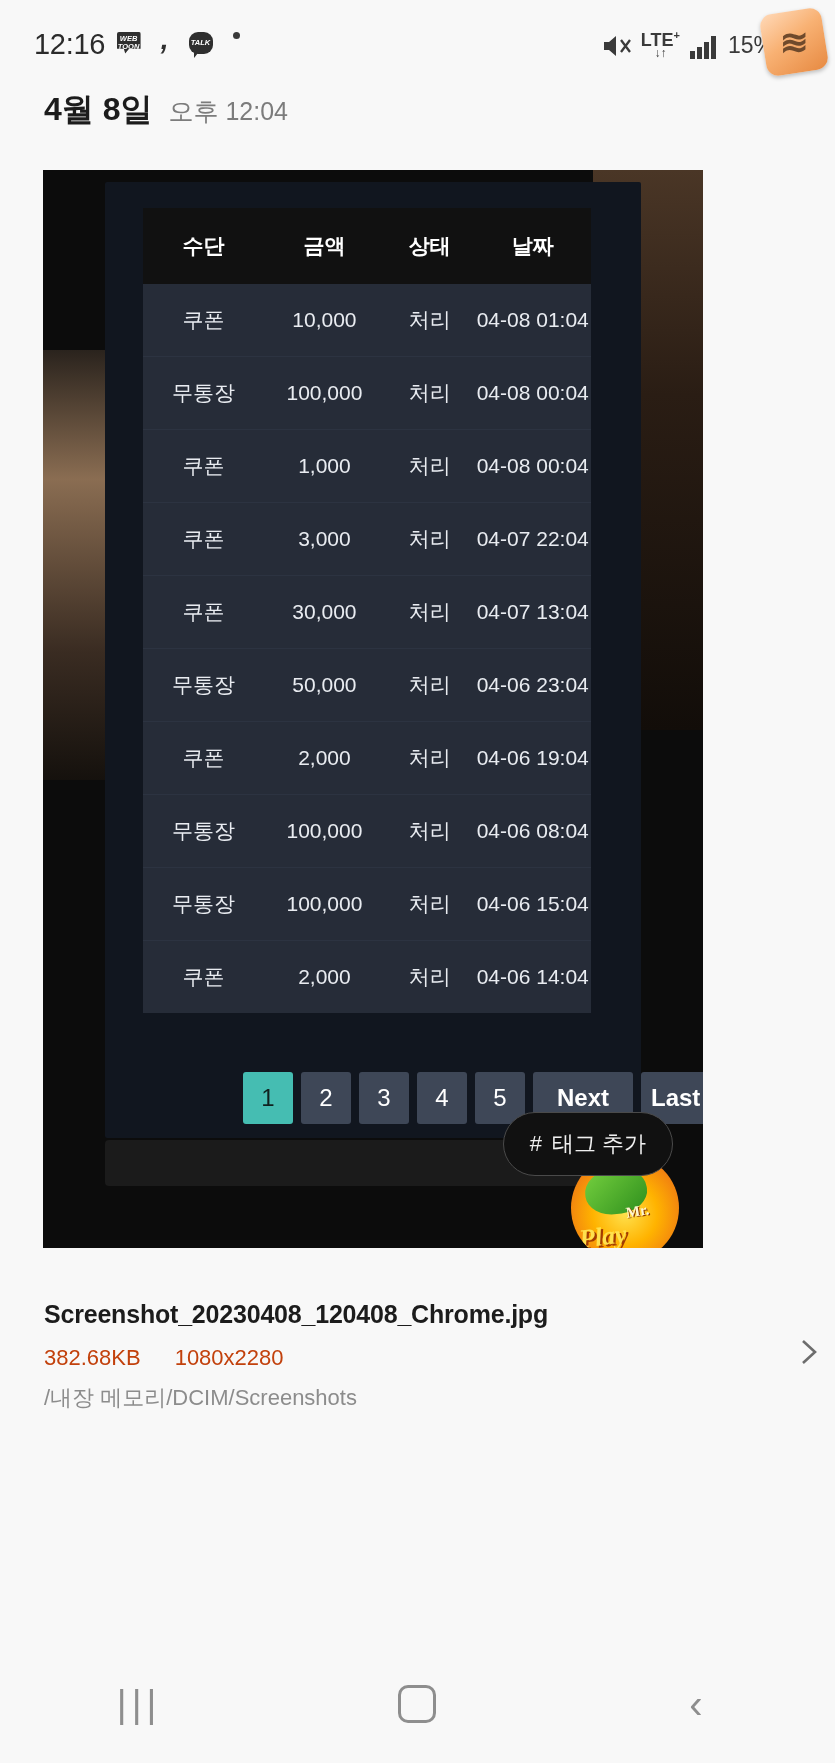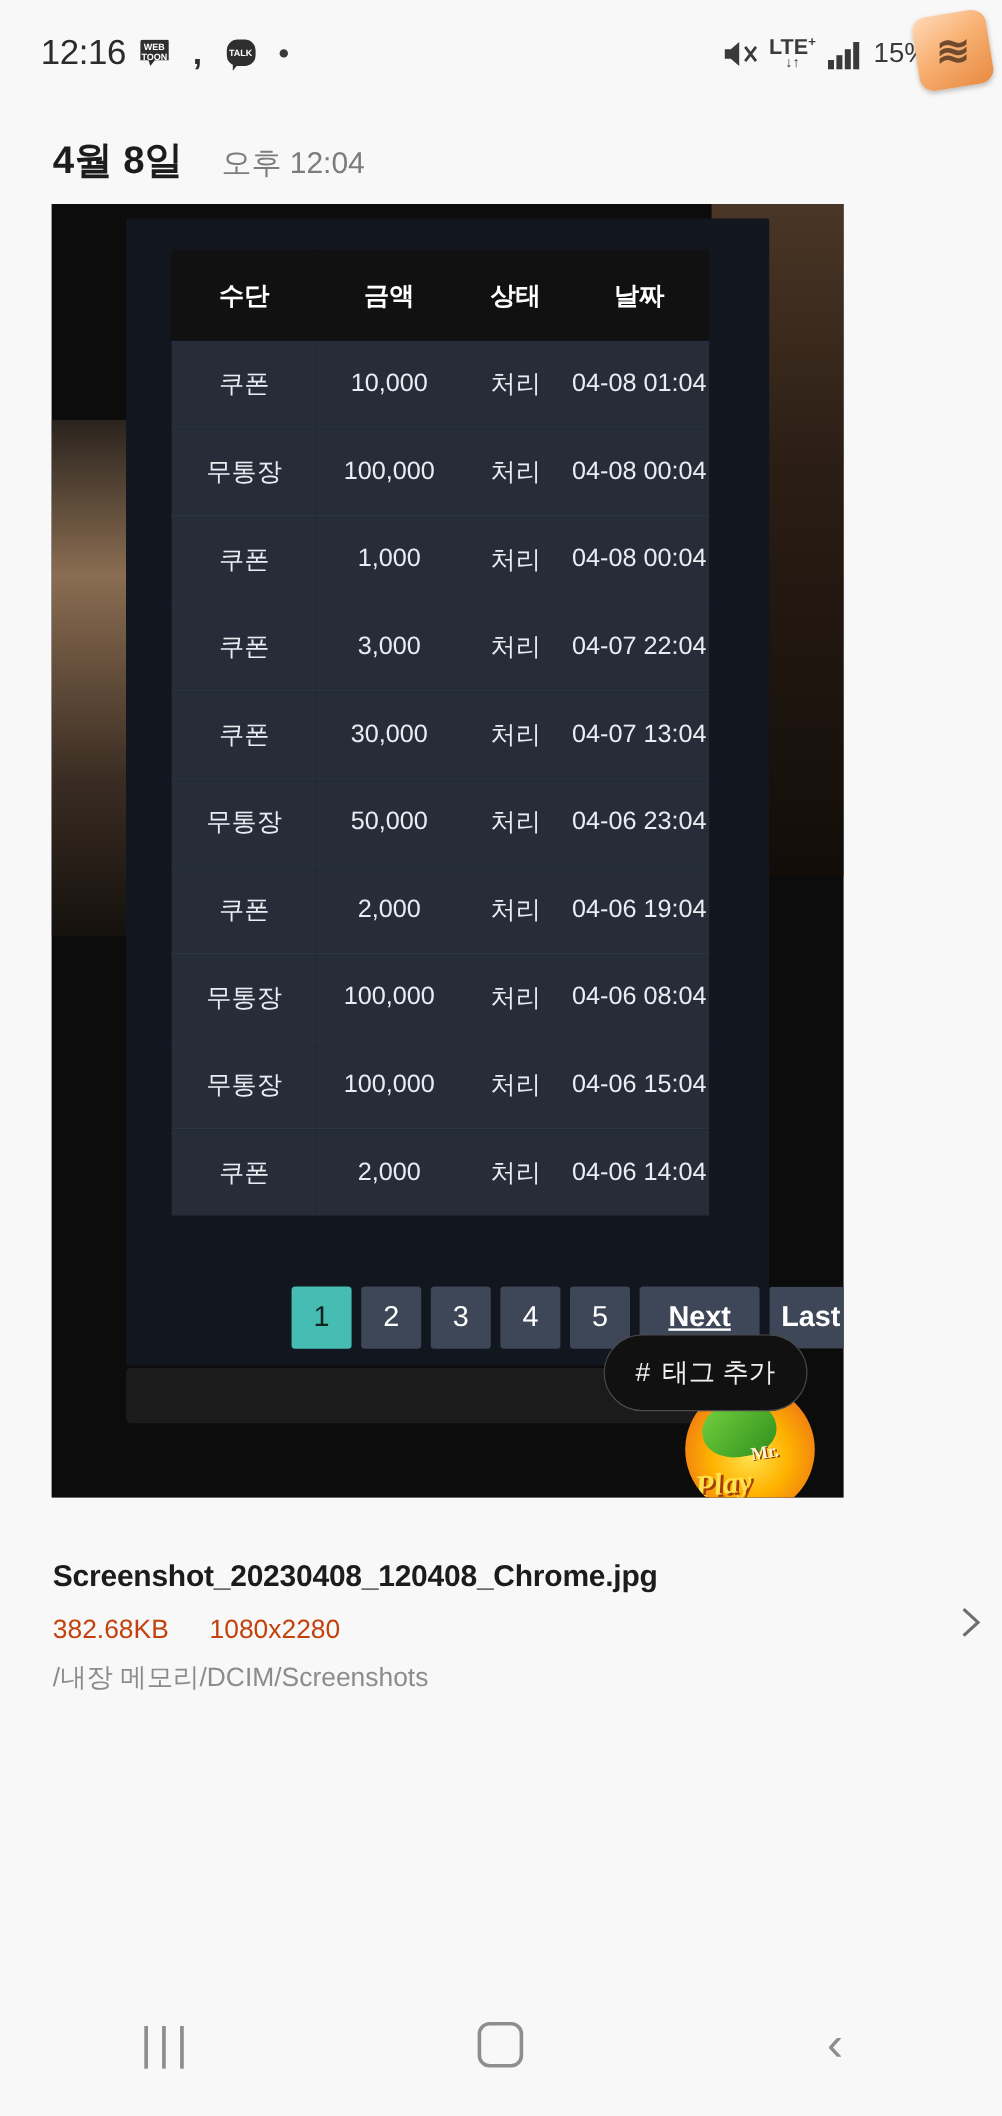--- a/index.html
+++ b/index.html
@@ -11,21 +11,21 @@
   }
   #root { position:relative; width:835px; height:1763px; background:#f8f8f8; }
 
   
   .statusbar {
     position:absolute; left:0; top:0; width:835px; height:88px;
     display:flex; align-items:center; padding:0 34px;
   }
   .sb-left { display:flex; align-items:center; gap:11px; }
   .sb-clock { font-size:29px; color:#2b2b2b; letter-spacing:-0.3px; }
-  .sb-ico { width:25px; height:25px; display:inline-flex; align-items:center; justify-content:center; }
+  .sb-ico { width:25px; height:25px; display:inline-flex; justify-content:center;font-style:italic; }
   .ico-webtoon {
     width:24px; height:22px; background:#2f2f2f; color:#fff;
     font-size:7.5px; font-weight:bold; line-height:8px; text-align:center;
     border-radius:2px; padding-top:3px;
     clip-path:polygon(0 0,100% 0,100% 78%,52% 78%,36% 100%,30% 78%,0 78%);
   }
   .ico-comma { font-size:28px; color:#2f2f2f; font-weight:bold; line-height:0.55; }
   .ico-talk {
     width:24px; height:22px; background:#2f2f2f; color:#fff;
     font-size:7.5px; font-weight:bold; border-radius:9px;
@@ -61,21 +61,21 @@
   }
   .wm-text {
     font-size:46px; font-weight:bold; letter-spacing:-2px;
     color:#ffffff; -webkit-text-stroke:2.5px #b9b9b9;
     paint-order:stroke fill; font-family:"Liberation Sans",sans-serif;
     opacity:.92;
   }
   .wm-text em{ font-style:normal; font-size:24px; }
 
   
-  .datehead { position:absolute; left:44px; top:112px; display:flex; align-items:baseline; gap:32px; }
+  .datehead { position:absolute; left:44px; top:88px; display:flex; align-items:baseline; gap:16px; }
   .datehead .d { font-size:32px; font-weight:bold; color:#1c1c1c; }
   .datehead .t { font-size:25px; color:#7c7c7c; }
 
   
   .photo {
     position:absolute; left:43px; top:170px; width:660px; height:1078px;
     background:#0c0c0c; overflow:hidden;
   }
   
   .photo .bgwarm{
@@ -121,21 +121,21 @@
   .pg{
     min-width:50px; height:52px; padding:0 10px;
     background:#3e4757; color:#ffffff;
     font-size:24px; font-weight:bold;
     display:flex; align-items:center; justify-content:center;
     border-radius:3px;
   }
   .pg.num{ font-weight:normal; }
   .pg.active{ background:#45bdb2; color:#10221f; font-weight:normal; }
   .pg.last{ clip-path:polygon(0 0,100% 0,82% 100%,0 100%); padding-right:26px; min-width:110px; justify-content:flex-start;}
-  .pg.next{ min-width:100px;text-decoration:underline; }
+  .pg.next{ min-width:100px; }
 
   
   .tagpill{
     position:absolute; right:30px; bottom:72px;
     background:#111111; border:1px solid #4a4a4a;
     color:#f0f0f0; font-size:22px;
     padding:16px 26px; border-radius:32px;
     display:flex; align-items:center; gap:10px;
     z-index:12;
   }

